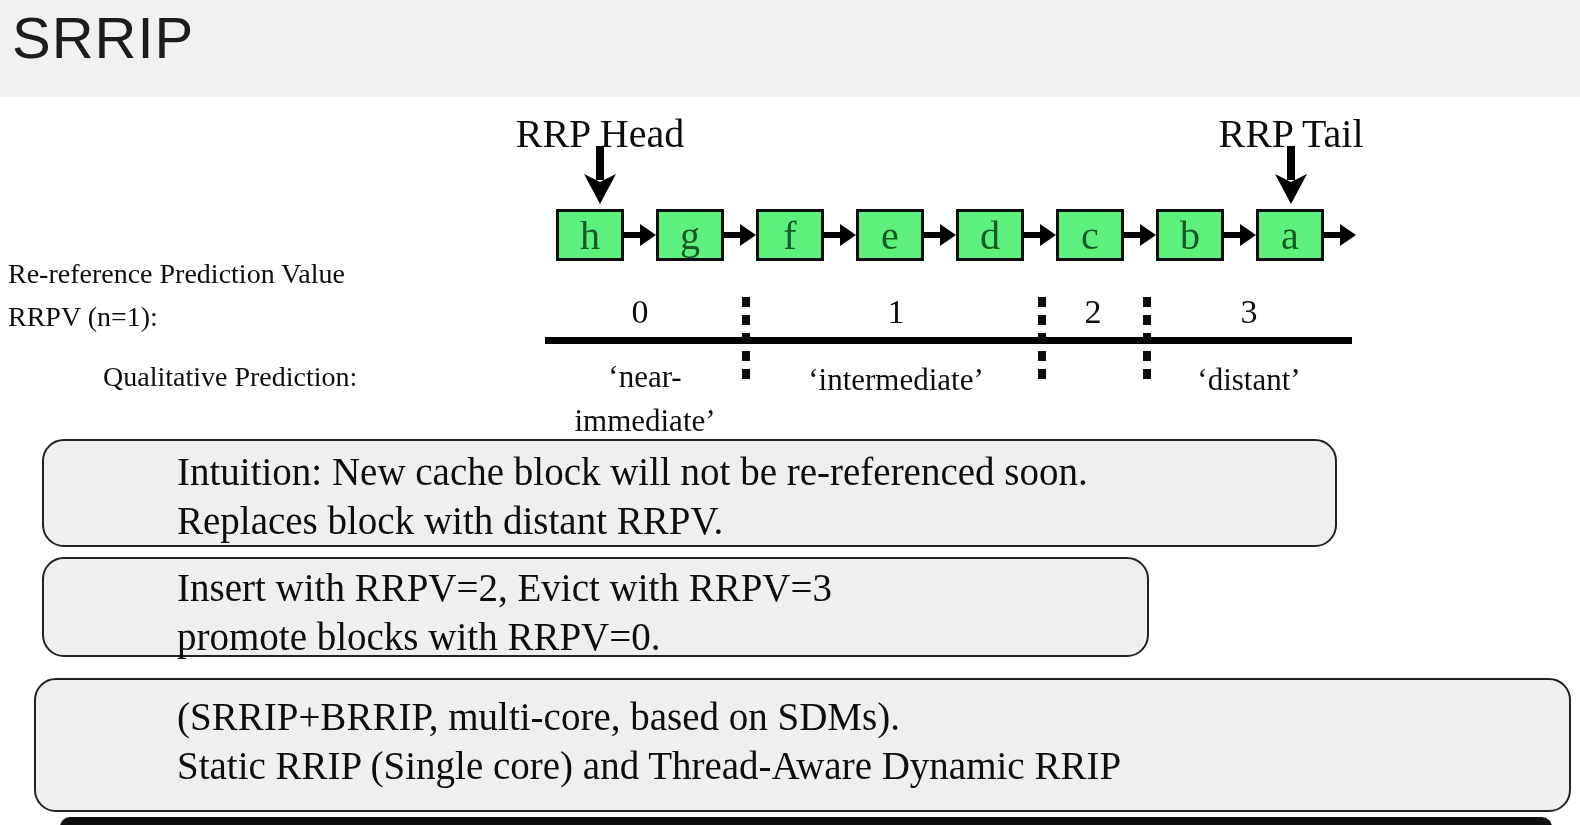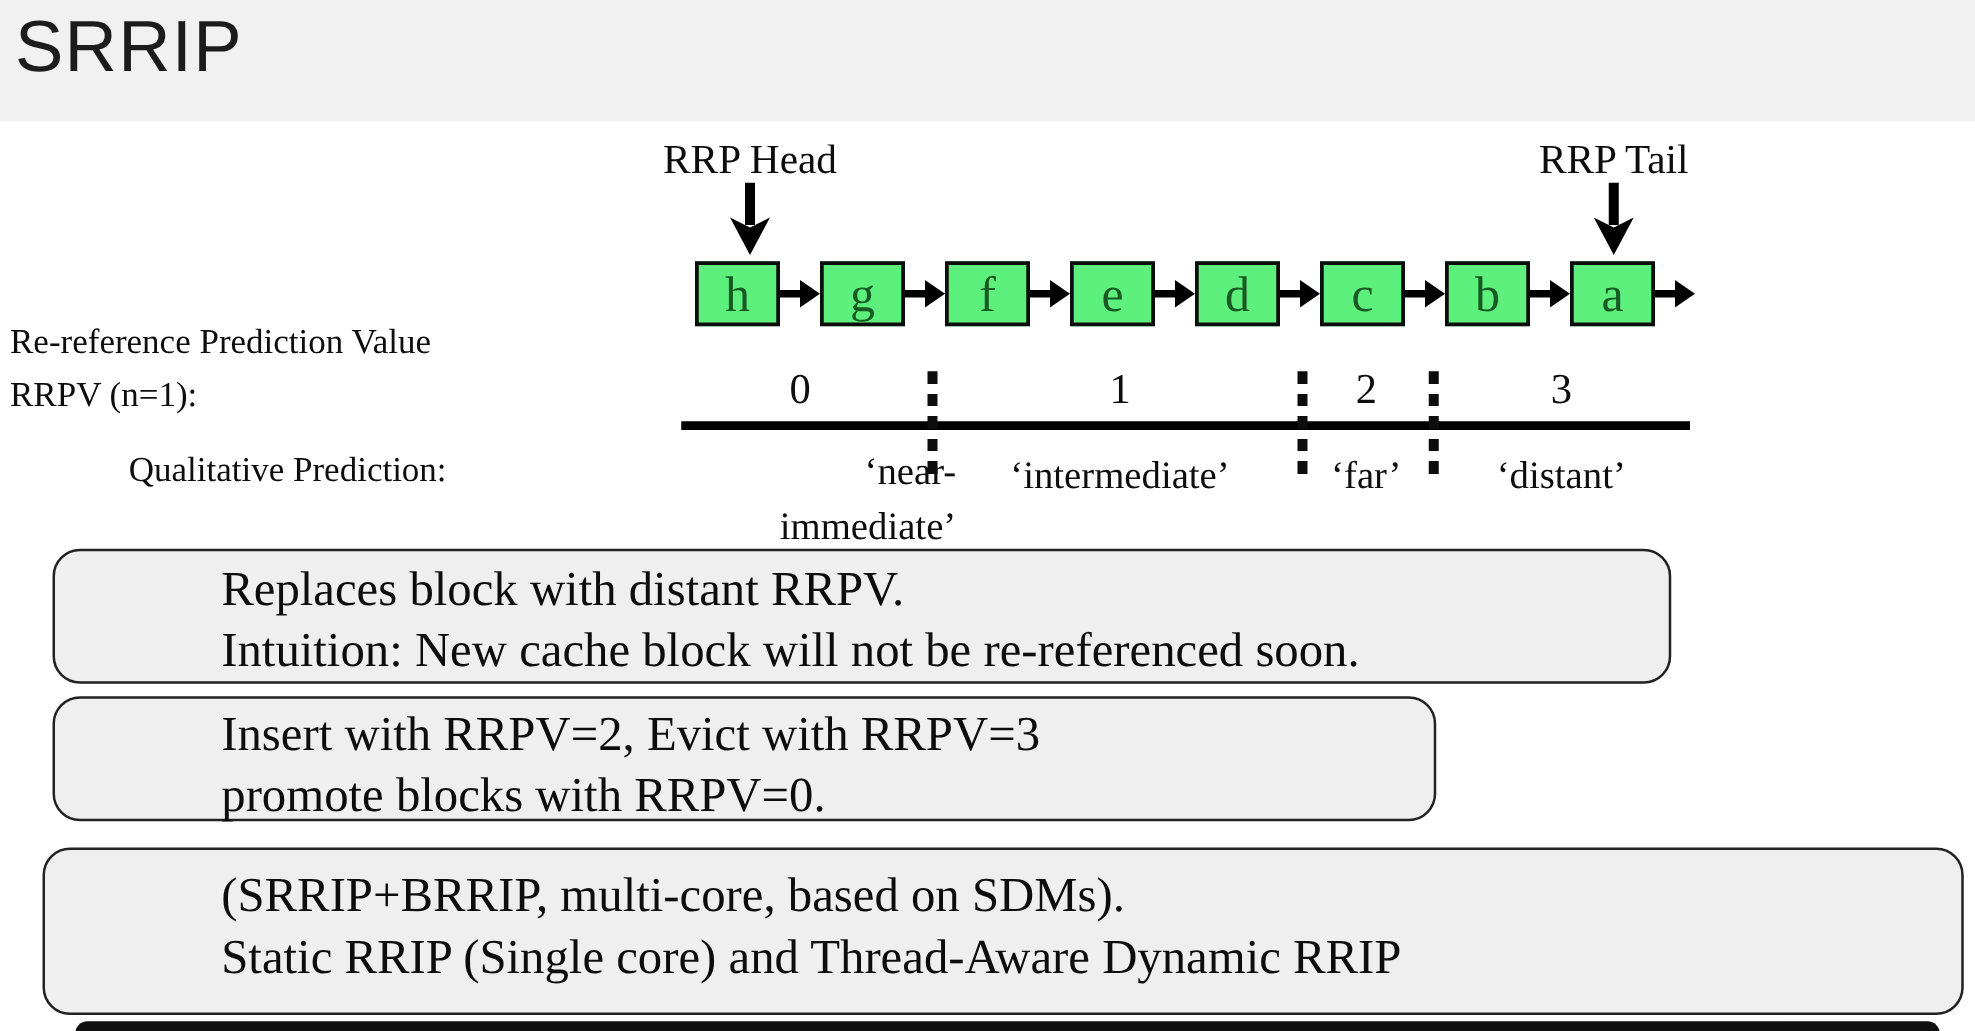--- a/index.html
+++ b/index.html
@@ -18,21 +18,21 @@
   .titlebar{
     position:absolute;left:0;top:0;width:1580px;height:97px;background:var(--header-bg);
   }
   .title{
     position:absolute;left:12px;top:4px;margin:0;
     font-family:"Liberation Sans","DejaVu Sans",sans-serif;
     font-size:58px;font-weight:400;color:#1c1c1c;letter-spacing:1px;
   }
   .abs{position:absolute;}
   .pointer-label{
-    font-size:33px;text-align:center;width:220px;white-space:nowrap;
+    font-size:40px;text-align:center;width:220px;white-space:nowrap;
   }
   .chain{
     position:absolute;left:556px;top:209px;display:flex;align-items:center;
   }
   .cell{display:flex;align-items:center;}
   .block{
     width:68px;height:52px;background:var(--block-fill);
     border:3px solid #0d0d0d;display:flex;align-items:center;justify-content:center;
     font-size:40px;color:var(--block-text);
   }
@@ -173,37 +173,34 @@
   <div class="scale-line"></div>
   <div class="dotted-sep" style="left:742px;"></div>
   <div class="dotted-sep" style="left:1038px;"></div>
   <div class="dotted-sep" style="left:1143px;"></div>
 
   <div class="scale-num" style="left:580px;">0</div>
   <div class="scale-num" style="left:836px;">1</div>
   <div class="scale-num" style="left:1033px;">2</div>
   <div class="scale-num" style="left:1189px;">3</div>
 
-  <div class="scale-qual" style="left:525px;text-align:right;">
+  <div class="scale-qual" style="left:525px;">
     <span>‘near-</span>
     <span>immediate’</span>
   </div>
   <div class="scale-qual" style="left:776px;top:358px;">
     <span>‘intermediate’</span>
   </div>
-  <div class="scale-qual" style="left:973px;top:358px;">
-    <span>‘far’</span>
-  </div>
   <div class="scale-qual" style="left:1129px;top:358px;">
     <span>‘distant’</span>
   </div>
 
   <div class="note" style="left:42px;top:439px;width:1295px;height:108px;padding:6px 0 0 133px;">
+    <span>Intuition: New cache block will not be re-referenced soon.</span>
     <span>Replaces block with distant RRPV.</span>
-    <span>Intuition: New cache block will not be re-referenced soon.</span>
   </div>
 
   <div class="note" style="left:42px;top:557px;width:1107px;height:100px;padding:4px 0 0 133px;">
     <span>Insert with RRPV=2, Evict with RRPV=3</span>
     <span>promote blocks with RRPV=0.</span>
   </div>
 
   <div class="note" style="left:34px;top:678px;width:1537px;height:134px;padding:12px 0 0 141px;">
     <span>(SRRIP+BRRIP, multi-core, based on SDMs).</span>
     <span>Static RRIP (Single core) and Thread-Aware Dynamic RRIP</span>

